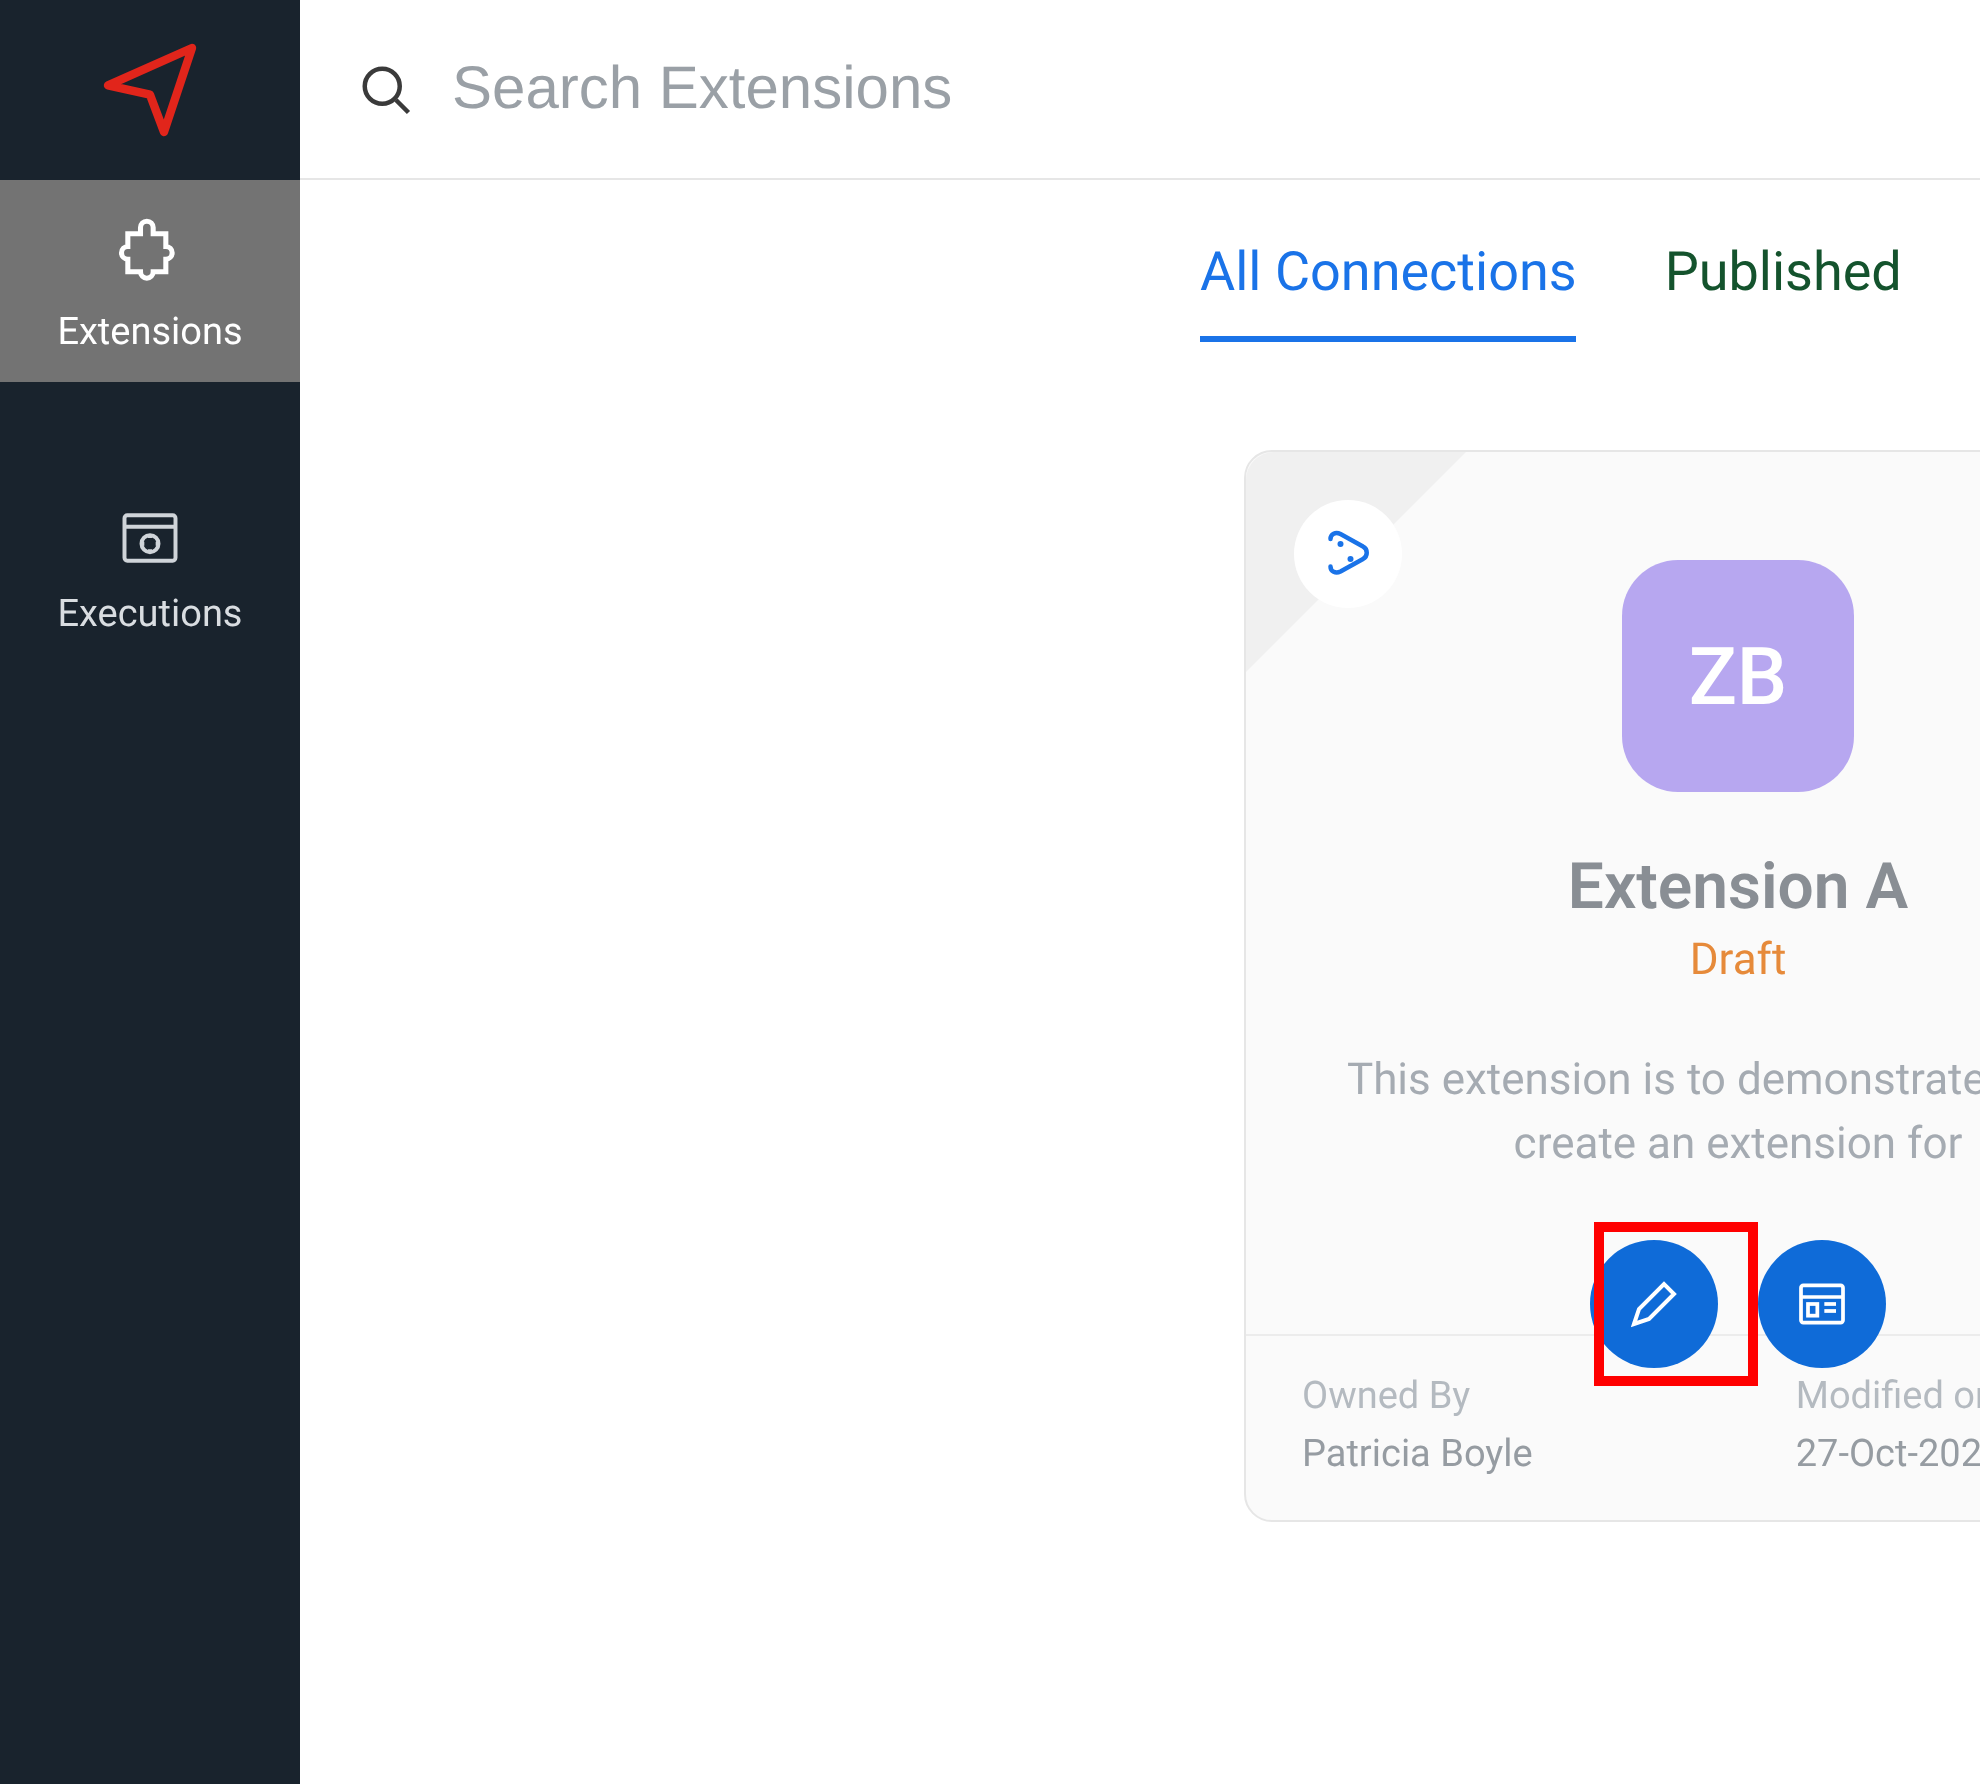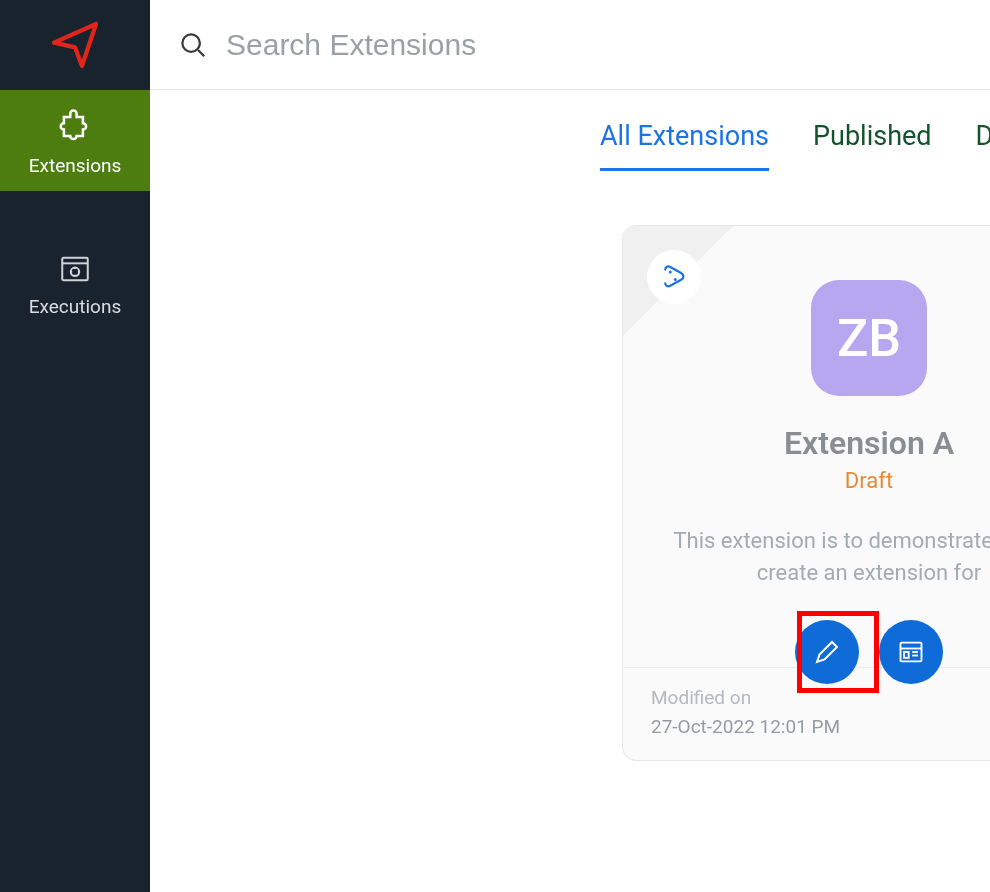--- a/index.html
+++ b/index.html
@@ -29,21 +29,21 @@
   .nav-item {
     width: 150px;
     padding: 18px 0 14px 0;
     display: flex;
     flex-direction: column;
     align-items: center;
     cursor: pointer;
     color: #d9dde1;
   }
   .nav-item.active {
-    background: #4d7c0f;
+    background: #737373;
     color: #fff;
   }
   .nav-item .nav-icon {
     width: 40px;
     height: 40px;
     display: flex;
     align-items: center;
     justify-content: center;
     margin-bottom: 6px;
   }
@@ -131,21 +131,21 @@
     display: flex;
     align-items: center;
     justify-content: center;
     color: #1a73e8;
   }
   .avatar {
     width: 116px; height: 116px;
     border-radius: 28px;
     background: #b7a7f0;
     color: #fff;
-    font-size: 52px;
+    font-size: 40px;
     font-weight: 500;
     display: flex;
     align-items: center;
     justify-content: center;
     margin: 54px auto 0 auto;
   }
   .ext-title {
     text-align: center;
     font-size: 32px;
     font-weight: 600;
@@ -255,21 +255,21 @@
     <span class="search-icon">
       <svg width="30" height="30" viewBox="0 0 24 24" fill="none" stroke="#3a3a3a" stroke-width="1.8">
         <circle cx="10.5" cy="10.5" r="7"></circle>
         <line x1="16" y1="16" x2="21" y2="21"></line>
       </svg>
     </span>
     <input class="search-input" type="text" placeholder="Search Extensions" style="">
   </div>
 
   <div class="tabs">
-    <div class="tab active">All Extensions</div>
+    <div class="tab active">All Connections</div>
     <div class="tab">Published</div>
     <div class="tab">Draft</div>
   </div>
 
   <div class="card-area">
     <div class="card">
       <div class="corner-tri"></div>
       <div class="corner-badge">
         <svg width="30" height="30" viewBox="0 0 24 24" fill="none" stroke="#1a73e8" stroke-width="1.8" stroke-linecap="round">
           <path d="M5 6 C5 4 7 3 9 4 L18 9 C20 10 20 13 18 14 L9 19 C7 20 5 19 5 17"></path>
@@ -297,19 +297,23 @@
             <line x1="13" y1="12" x2="18" y2="12"></line>
             <line x1="13" y1="15" x2="18" y2="15"></line>
           </svg>
         </div>
       </div>
 
       <div class="highlight-box"></div>
 
       <div class="card-footer">
         <div class="col">
+          <span class="foot-label">Owned By</span>
+          <span class="foot-value">Patricia Boyle</span>
+        </div>
+        <div class="col">
           <span class="foot-label">Modified on</span>
           <span class="foot-value">27-Oct-2022 12:01 PM</span>
         </div>
       </div>
     </div>
   </div>
 </div>
 
 </body></html>

